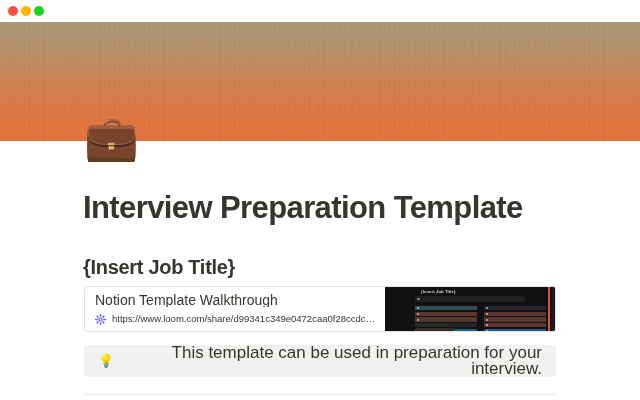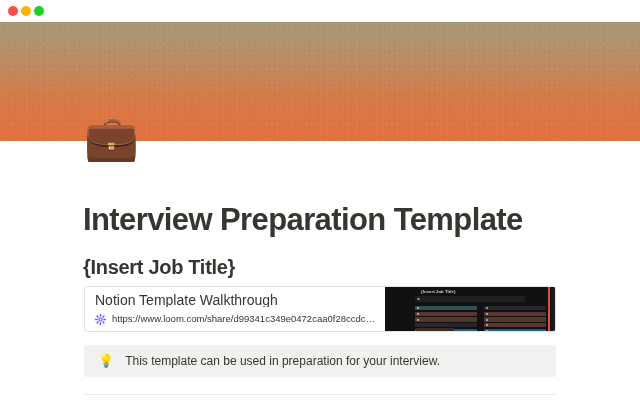--- a/index.html
+++ b/index.html
@@ -46,21 +46,21 @@
   .page{ position:absolute; top:141px; left:0; width:640px; height:259px; background:#fff; }
 
   .page-icon{
     position:absolute; left:84px; top:-27px;
     font-size:44px; line-height:48px;
     font-family:"DejaVu Sans", sans-serif;
     user-select:none;
   }
 
   .page-title{
-    position:absolute; left:83px; top:61px;
+    position:absolute; left:83px; top:49px;
     font-size:31px; font-weight:bold; color:#37352f;
     letter-spacing:-0.6px; white-space:nowrap;
   }
 
   .subtitle{
     position:absolute; left:83px; top:115px;
     font-size:20px; font-weight:bold; color:#37352f;
     letter-spacing:-0.3px; white-space:nowrap;
   }
 
@@ -133,21 +133,21 @@
   .callout{
     position:absolute; left:84px; top:204px;
     width:472px; height:32px;
     background:#f1f1ef; border-radius:3px;
     display:flex; align-items:center; padding:0 14px;
   }
   .callout-icon{
     font-size:13px; line-height:16px; margin-right:11px;
     font-family:"DejaVu Sans", sans-serif; flex:none;
   }
-  .callout-text{ font-size:12px; color:#37352f; line-height:16px;text-align:right; }
+  .callout-text{ font-size:17px; color:#37352f; line-height:16px;text-align:right; }
 
   
   .divider{
     position:absolute; left:84px; top:253px; width:472px; height:1px;
     background:#e9e9e7;
   }
 </style>
 </head>
 <body>
 

